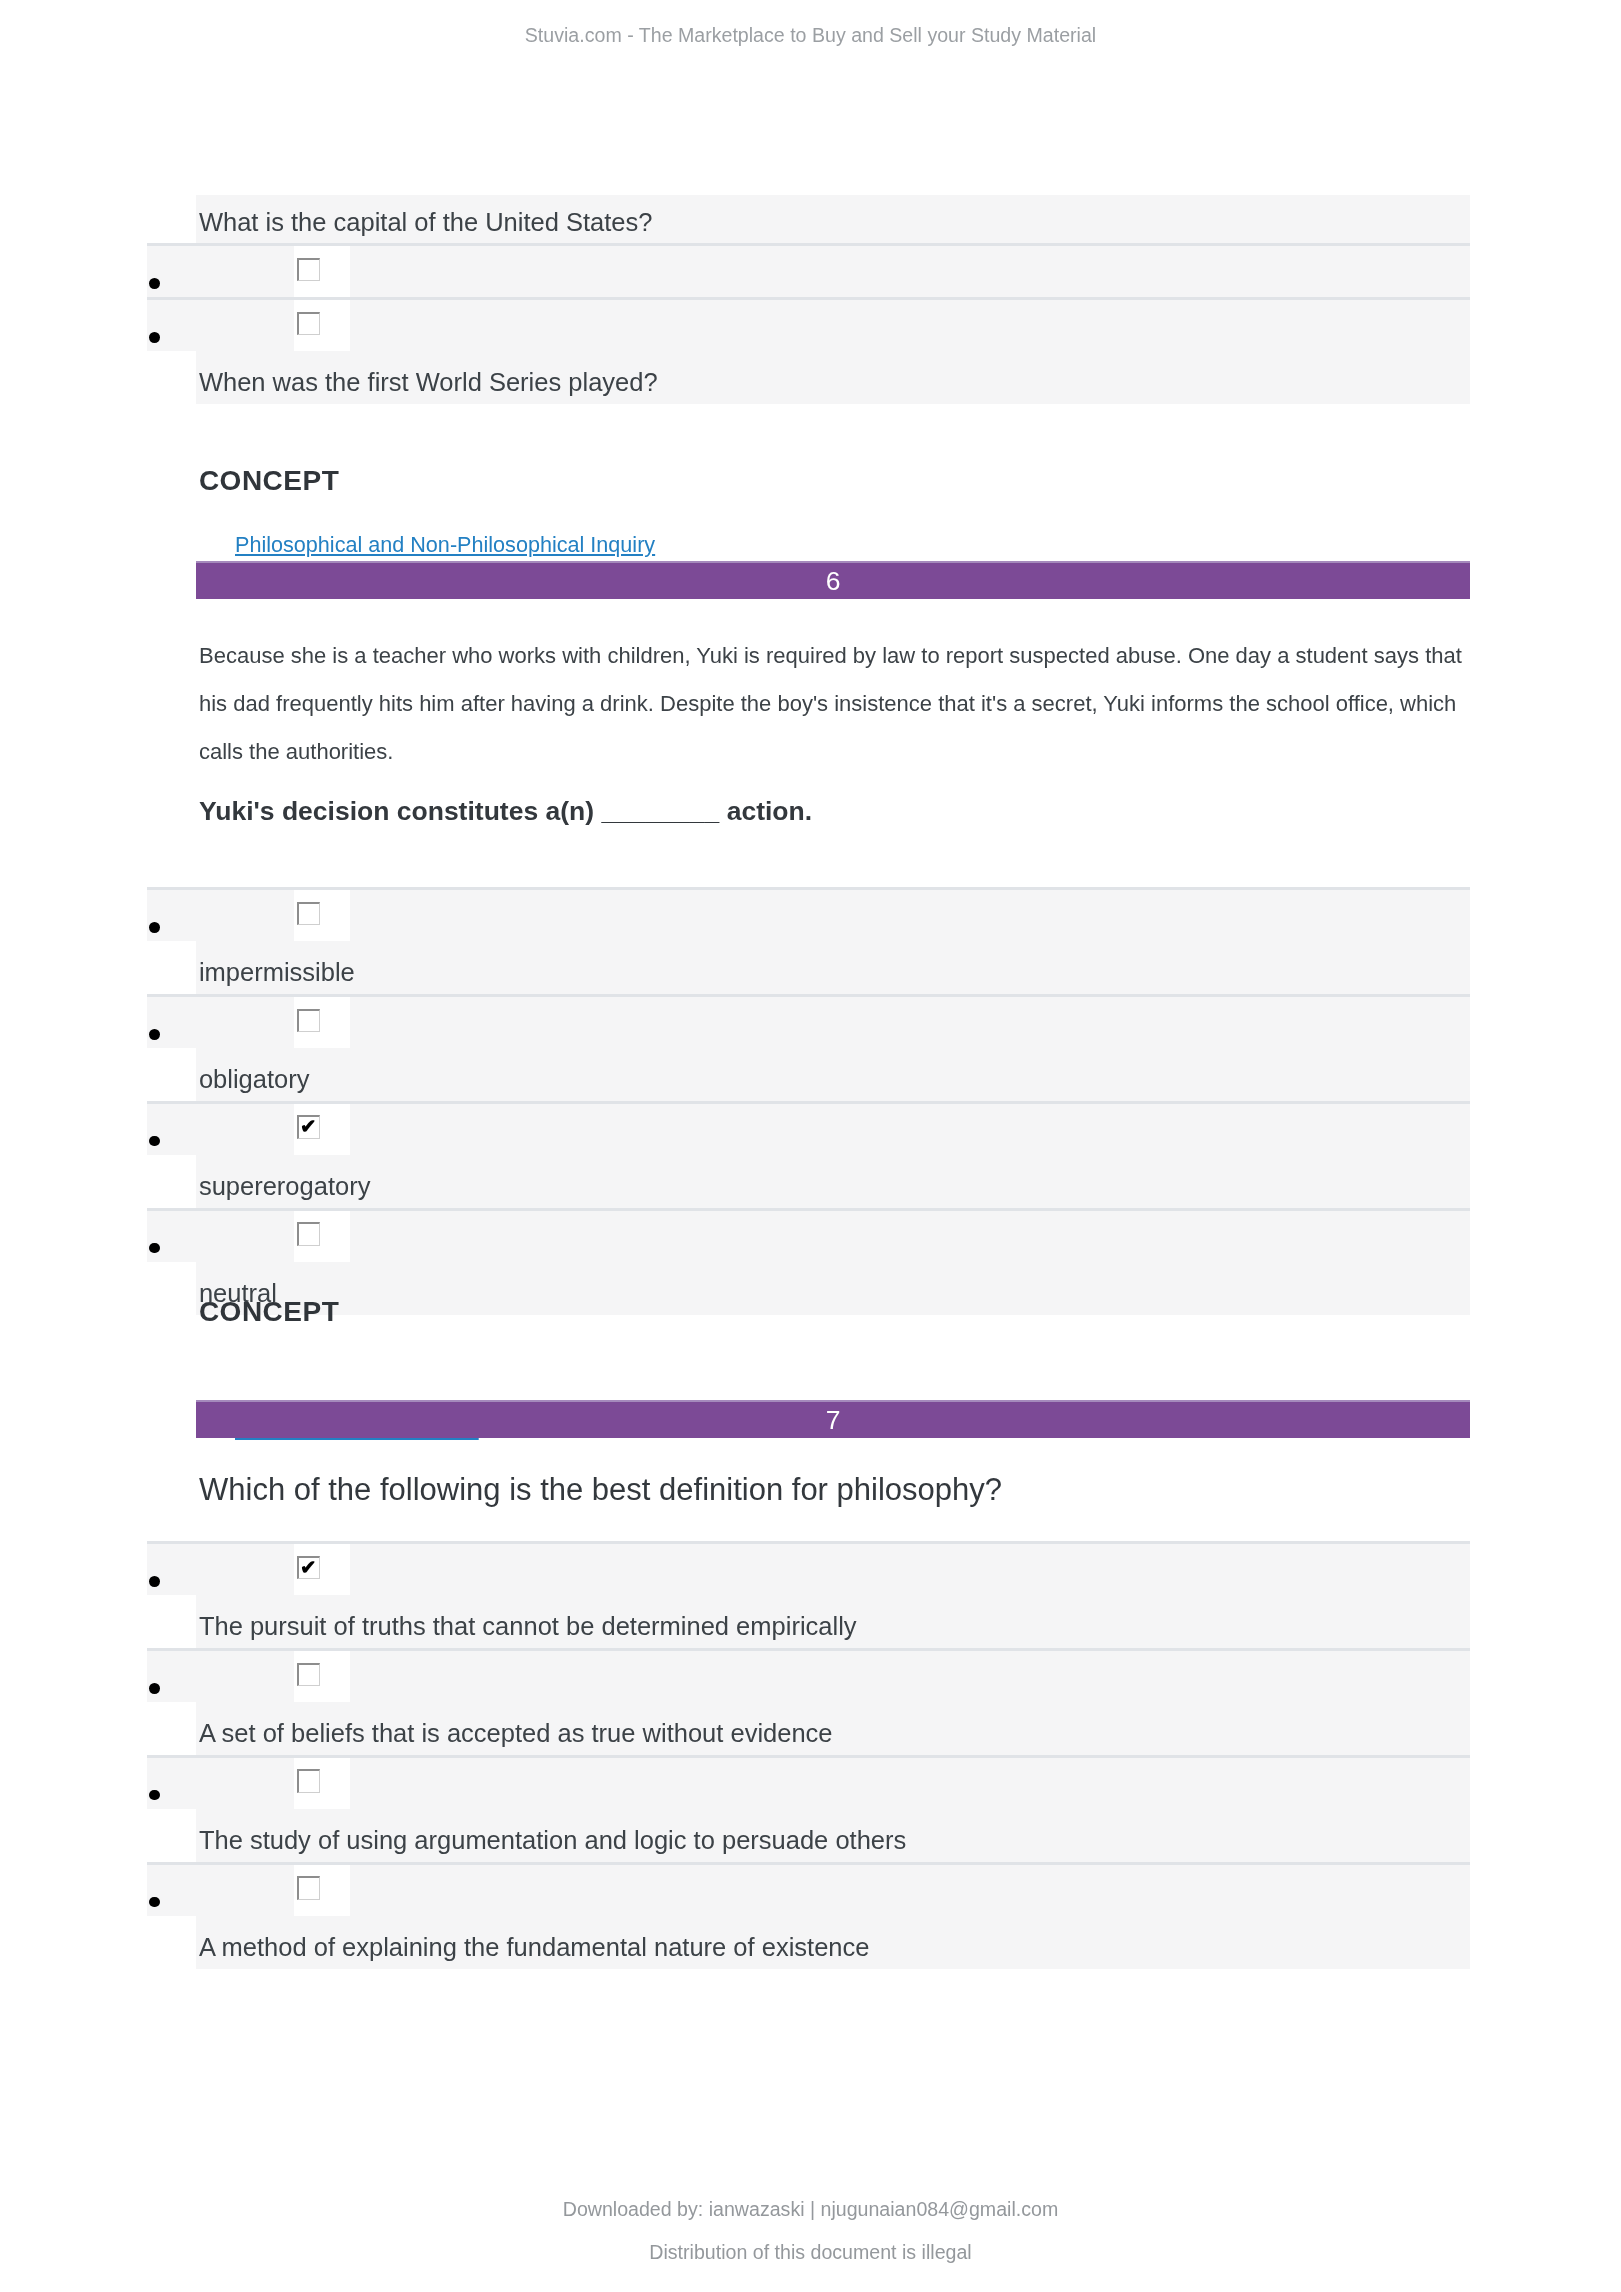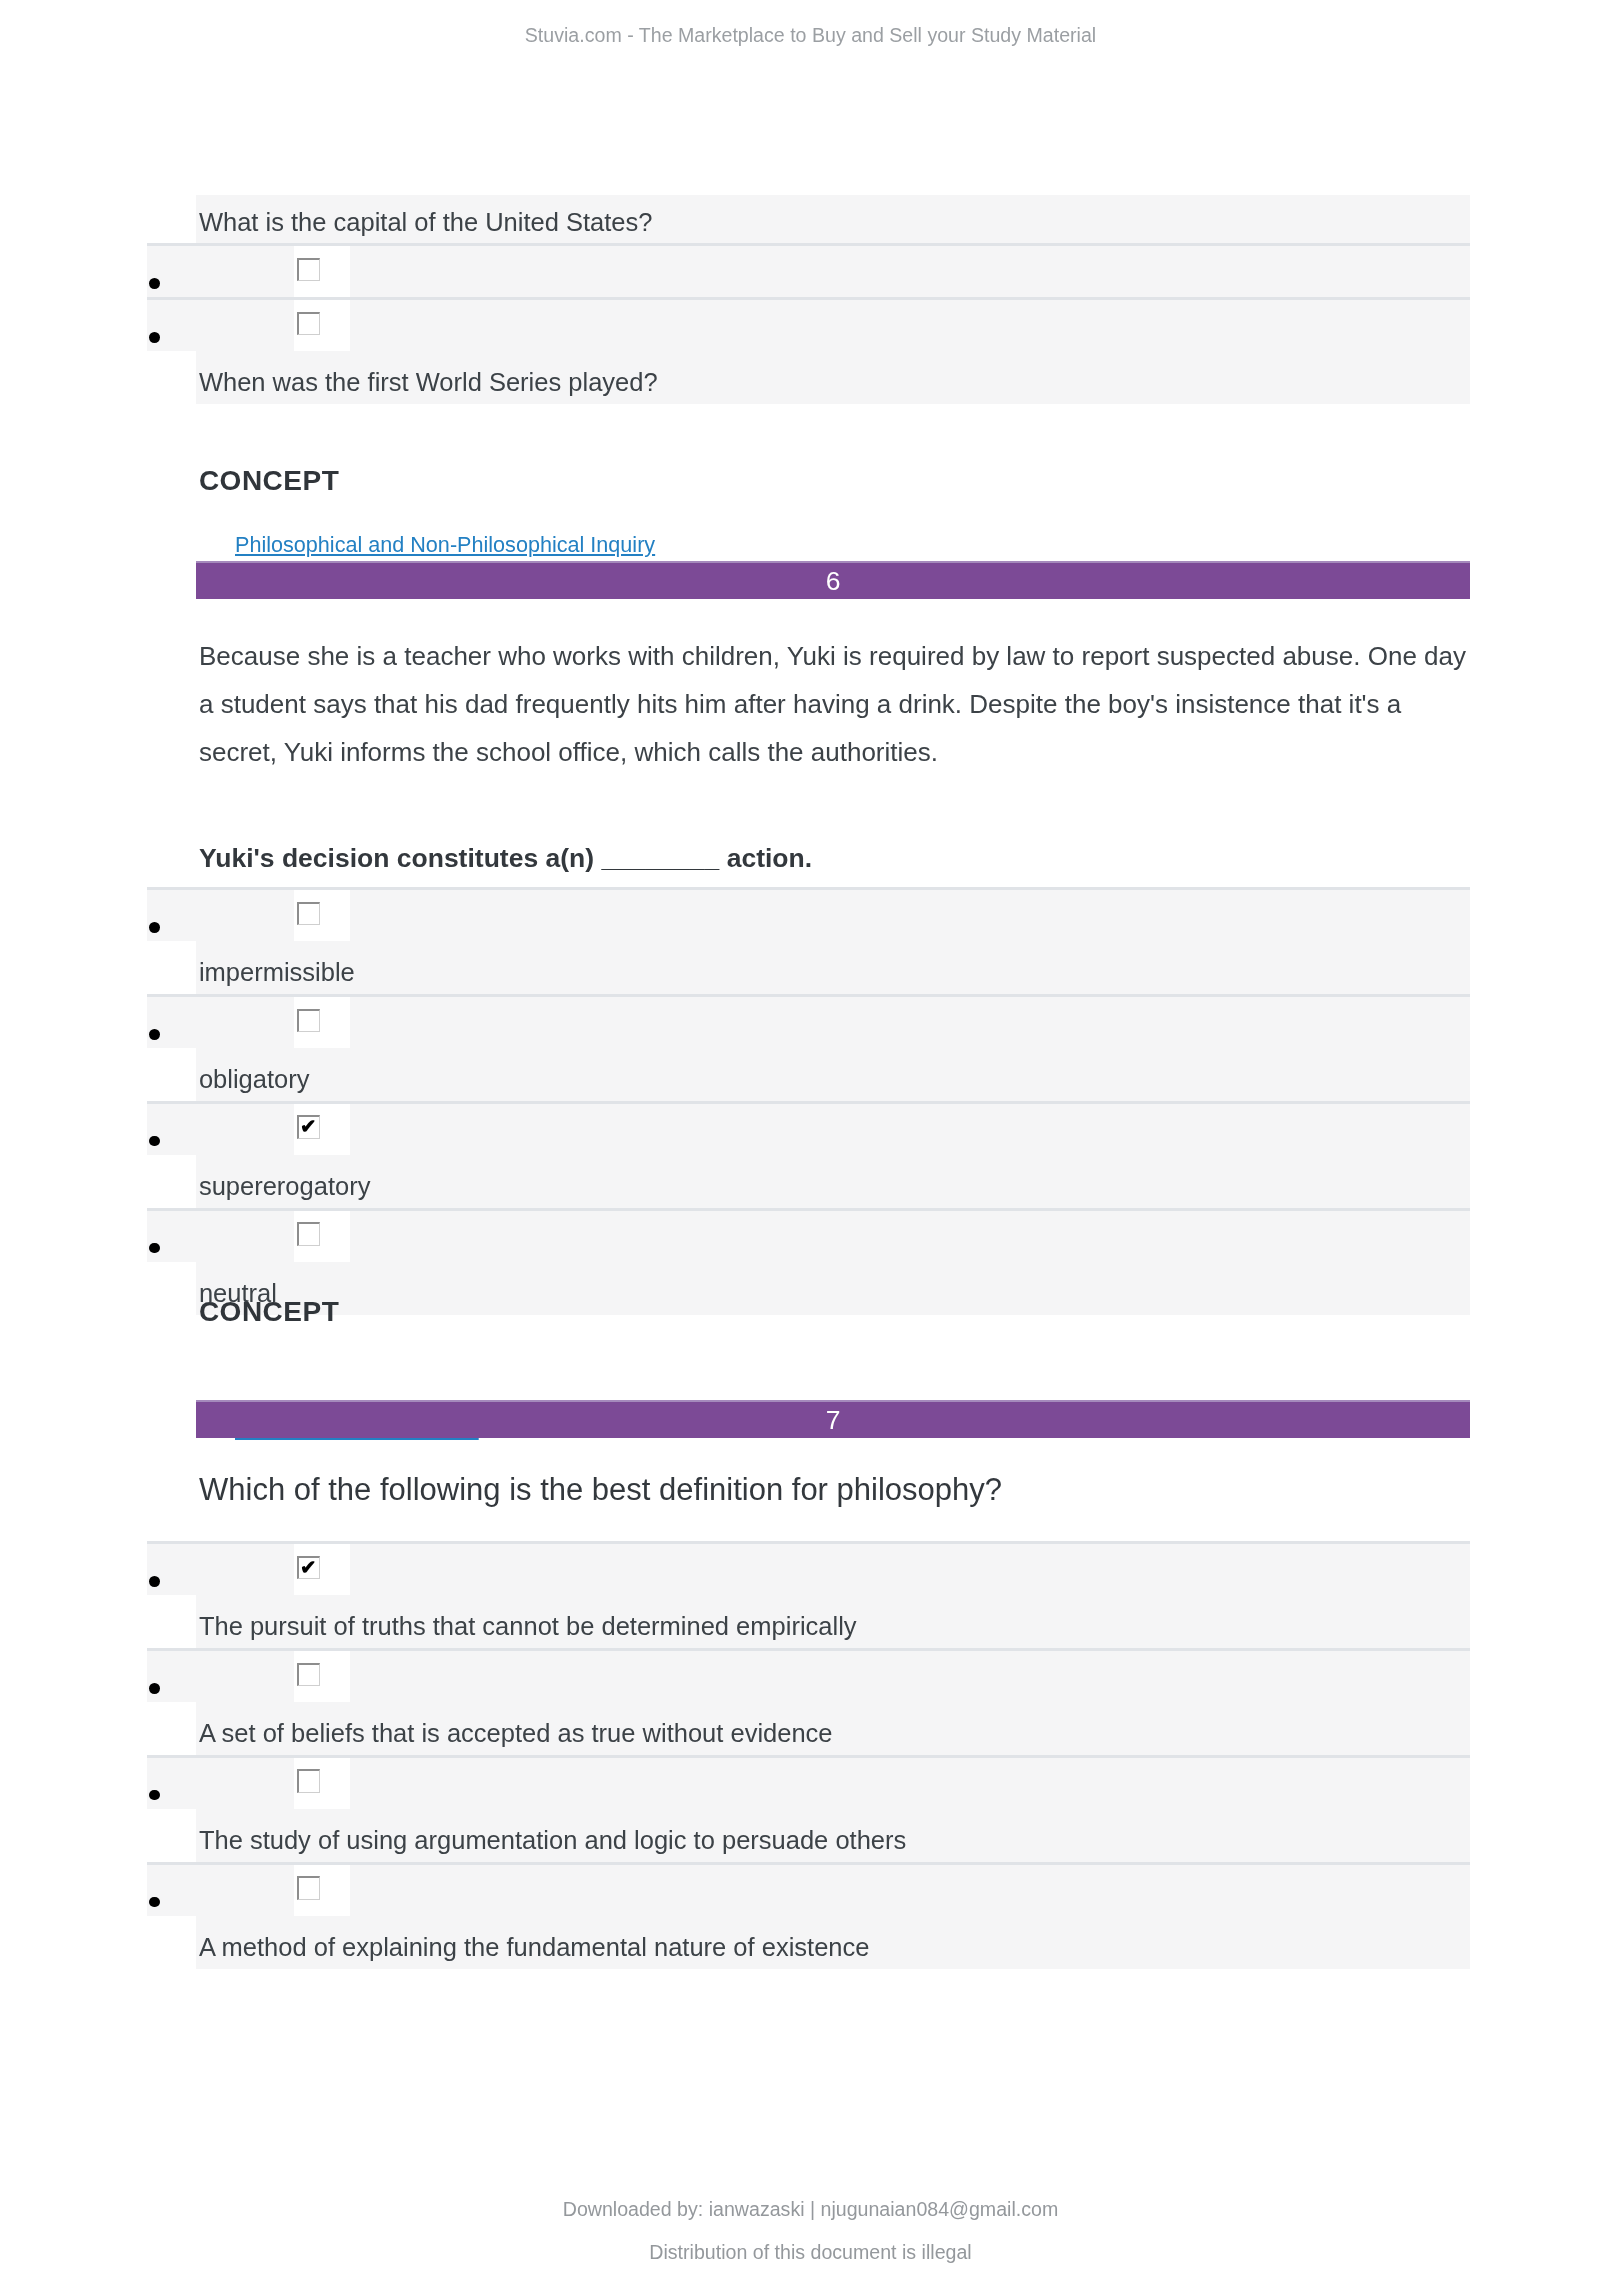--- a/index.html
+++ b/index.html
@@ -40,21 +40,21 @@
   .clink {
     position:absolute; left:199px; font-size:21.6px; color:#2380c3;
     text-decoration:underline; cursor:pointer;margin-left:36px;
   }
   .numbar {
     position:absolute; left:196px; width:1274px; height:36px; background:#7c4a96;
     border-top:2.9px solid #a58abc; color:#ffffff; font-size:26.5px; line-height:36px;
     text-align:center;
   }
   .para {
-    position:absolute; left:199px; width:1284px; font-size:26px; line-height:48px; color:#3c4247;
+    position:absolute; left:199px; width:1284px; font-size:22px; line-height:48px; color:#3c4247;
   }
   .boldline { position:absolute; left:199px; font-size:26.5px; font-weight:bold; color:#33383d; }
   .boldq { position:absolute; left:199px; font-size:31px; font-weight:normal; color:#33383d; }
 </style>
 </head>
 <body>
 
 <div class="center-line muted" style="top:23.5px">Stuvia.com - The Marketplace to Buy and Sell your Study Material</div>
 
 <div class="section" style="top:195px">
@@ -81,21 +81,21 @@
       <span>When was the first World Series played?</span>
     </div>
   </div>
 </div>
 
 <div class="concept" style="top:465px">CONCEPT</div>
 <a class="clink" style="top:532px">Philosophical and Non-Philosophical Inquiry</a>
 <div class="numbar" style="top:561px">6</div>
 
 <div class="para" style="top:632px">Because she is a teacher who works with children, Yuki is required by law to report suspected abuse. One day a student says that his dad frequently hits him after having a drink. Despite the boy's insistence that it's a secret, Yuki informs the school office, which calls the authorities.</div>
-<div class="boldline" style="top:843px">Yuki's decision constitutes a(n) ________ action.</div>
+<div class="boldline" style="top:796px">Yuki's decision constitutes a(n) ________ action.</div>
 
 <div class="section" style="top:887px">
   <div class="sep"></div>
   <div>
     <div class="cbline">
       <span class="bullet"></span>
       <span class="cbpatch">
         <span class="cb"></span>
       </span>
     </div>

